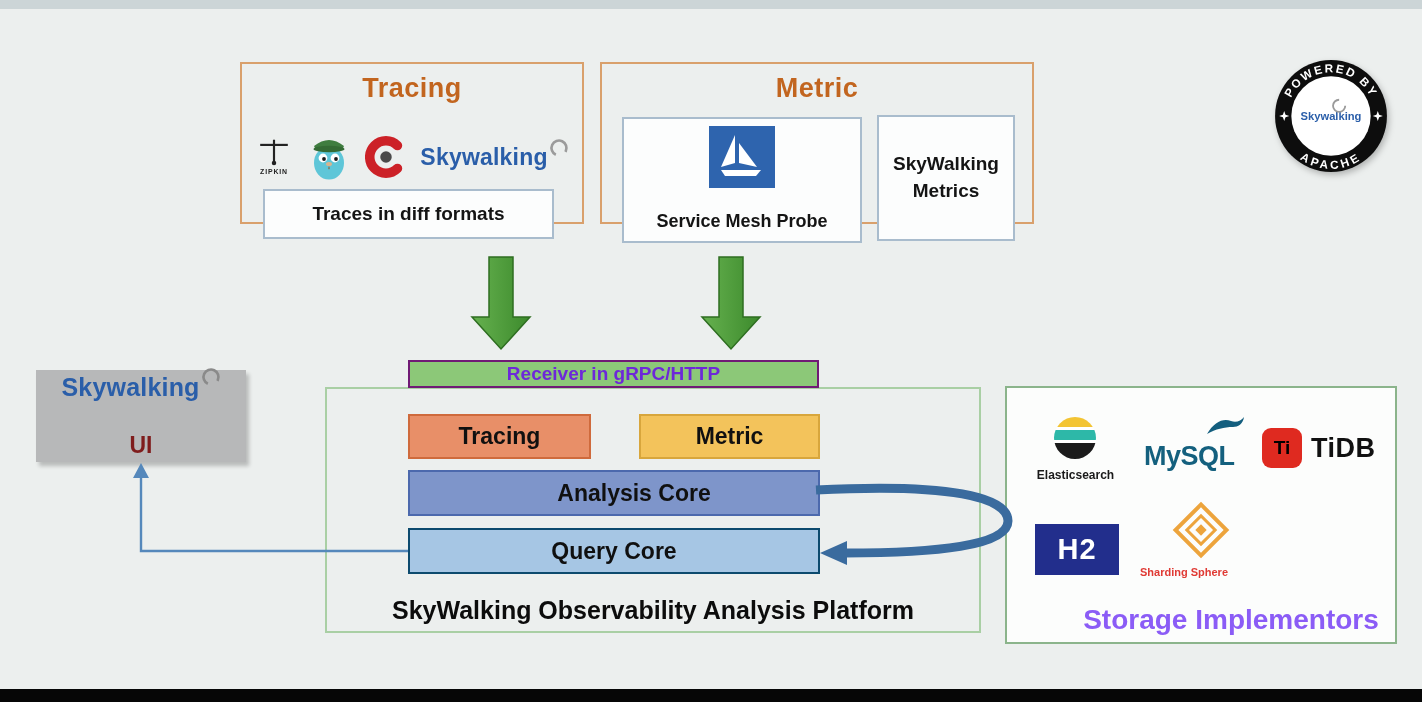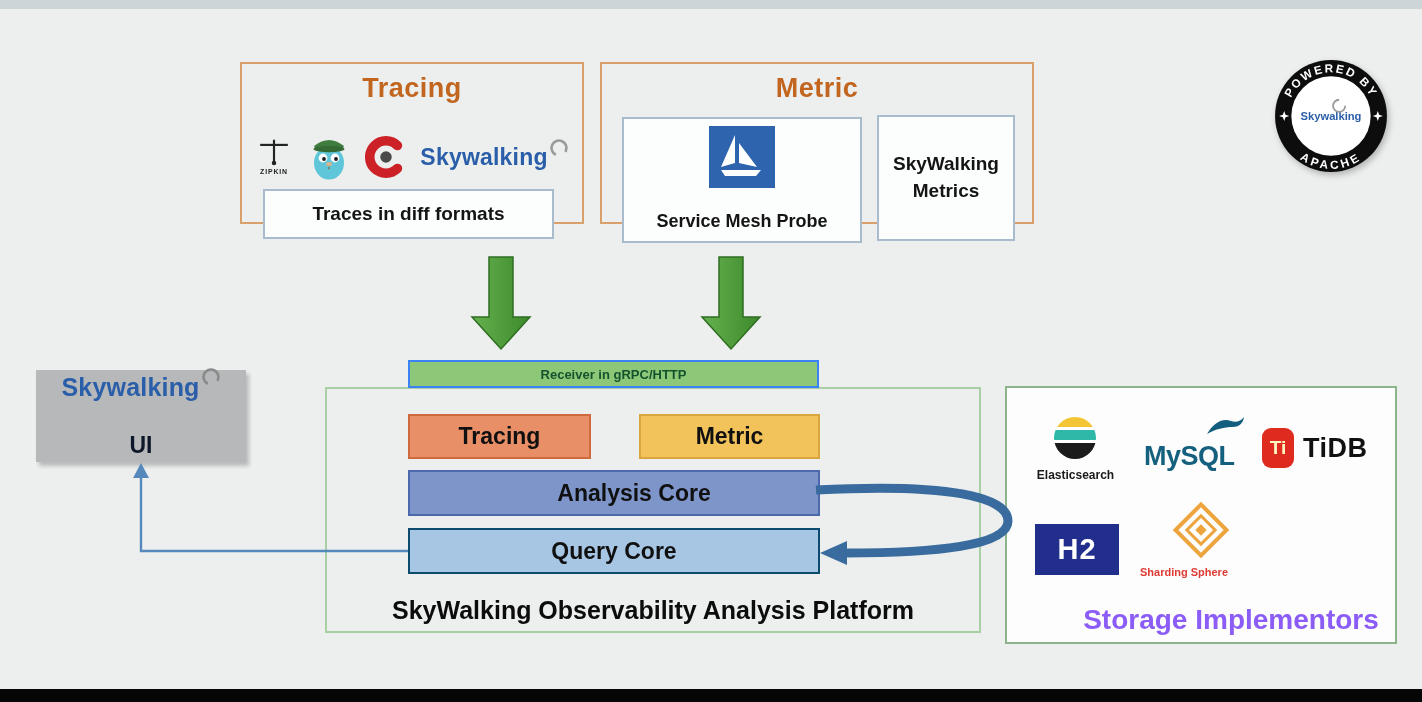--- a/index.html
+++ b/index.html
@@ -29,54 +29,54 @@
   .mesh-card { left:622px; top:117px; width:240px; height:126px; flex-direction:column;
                justify-content:space-between; padding:7px 0 9px; }
   .mesh-label { font-size:18px; font-weight:bold; }
   .swmetrics-card { left:877px; top:115px; width:138px; height:126px; flex-direction:column;
                     font-size:19px; line-height:1.4; }
 
   .badge { position:absolute; left:1272px; top:57px; width:118px; height:118px;
            filter:drop-shadow(2px 3px 3px rgba(0,0,0,.25)); }
 
   .receiver-bar { position:absolute; left:408px; top:360px; width:411px; height:28px;
-                  background:#8cc878; border:2px solid #3b82f6; box-sizing:border-box;
+                  background:#8cc878; border:2px solid #701a75; box-sizing:border-box;
                   display:flex; align-items:center; justify-content:center;
-                  font-weight:bold; font-size:13px; color:#14532d; z-index:6; }
+                  font-weight:bold; font-size:19px; color:#6d28d9; z-index:6; }
 
   .platform-frame { position:absolute; left:325px; top:387px; width:656px; height:246px;
                     border:2px solid #a9cfa4; box-sizing:border-box; }
   .chip { position:absolute; display:flex; align-items:center; justify-content:center;
           font-weight:bold; font-size:23px; color:#101010; box-sizing:border-box; z-index:6; }
   .chip-tracing { left:408px; top:414px; width:183px; height:45px; background:#e88f68; border:2px solid #cf6a3c; }
   .chip-metric  { left:639px; top:414px; width:181px; height:45px; background:#f3c35b; border:2px solid #d8a63c; }
   .chip-analysis{ left:408px; top:470px; width:412px; height:46px; background:#7e95ca; border:2px solid #4c69ad;padding-left:40px; }
   .chip-query   { left:408px; top:528px; width:412px; height:46px; background:#a6c6e4; border:2px solid #0c4a6e; }
   .platform-title { position:absolute; left:325px; top:596px; width:656px; text-align:center;
                     font-weight:bold; font-size:25px; color:#0c0c0c; }
 
   .ui-panel { position:absolute; left:36px; top:370px; width:210px; height:92px;
               background:#b7b8b9; box-shadow:3px 4px 4px rgba(0,0,0,.22);
               display:flex; flex-direction:column; align-items:center; justify-content:center; gap:2px; }
   .ui-panel .sw-text { font-size:25px; }
-  .ui-label { font-weight:bold; font-size:23px; color:#0f172a;margin-top:28px; }
+  .ui-label { font-weight:bold; font-size:23px; color:#7f1d1d;margin-top:28px; }
 
   .storage-frame { position:absolute; left:1005px; top:386px; width:392px; height:258px;
                    background:#fcfdfc; border:2px solid #8bb48b; box-sizing:border-box; }
   .storage-title { position:absolute; left:1005px; top:604px; width:452px; text-align:center;
                    font-weight:bold; font-size:28px; color:#8b5cf6; }
   .es-icon { position:absolute; left:1049px; top:412px; }
   .es-label { position:absolute; left:1023px; top:468px; width:105px; text-align:center;
               font-size:12px; font-weight:600; color:#1a1a1a; }
   .mysql { position:absolute; left:1142px; top:416px; width:106px; height:58px; }
   .mysql-dolphin { position:absolute; right:0; top:0; }
   .mysql-text { position:absolute; left:2px; bottom:2px; font-weight:bold; font-size:27px;
                 color:#14607e; letter-spacing:-.5px; }
   .tidb { position:absolute; left:1262px; top:428px; display:flex; align-items:center; gap:9px; }
-  .tidb-mark { width:32px; height:40px; background:#df2a20; border-radius:9px; color:#fef9c3;
+  .tidb-mark { width:40px; height:40px; background:#df2a20; border-radius:9px; color:#000000;
                display:flex; align-items:center; justify-content:center; font-weight:bold; font-size:19px; }
   .tidb-text { font-weight:bold; font-size:27px; color:#111; letter-spacing:.5px; }
   .h2-mark { position:absolute; left:1035px; top:524px; width:84px; height:51px; background:#222e8c;
              color:#fff; display:flex; align-items:center; justify-content:center;
              font-weight:bold; font-size:29px; letter-spacing:1px; }
   .sharding-icon { position:absolute; left:1172px; top:501px; }
   .sharding-label { position:absolute; left:1140px; top:566px; width:120px; text-align:left;
                     font-size:11px; font-weight:bold; color:#e03a34; }
 
   .arrow-overlay { position:absolute; left:0; top:0; width:1422px; height:702px;

